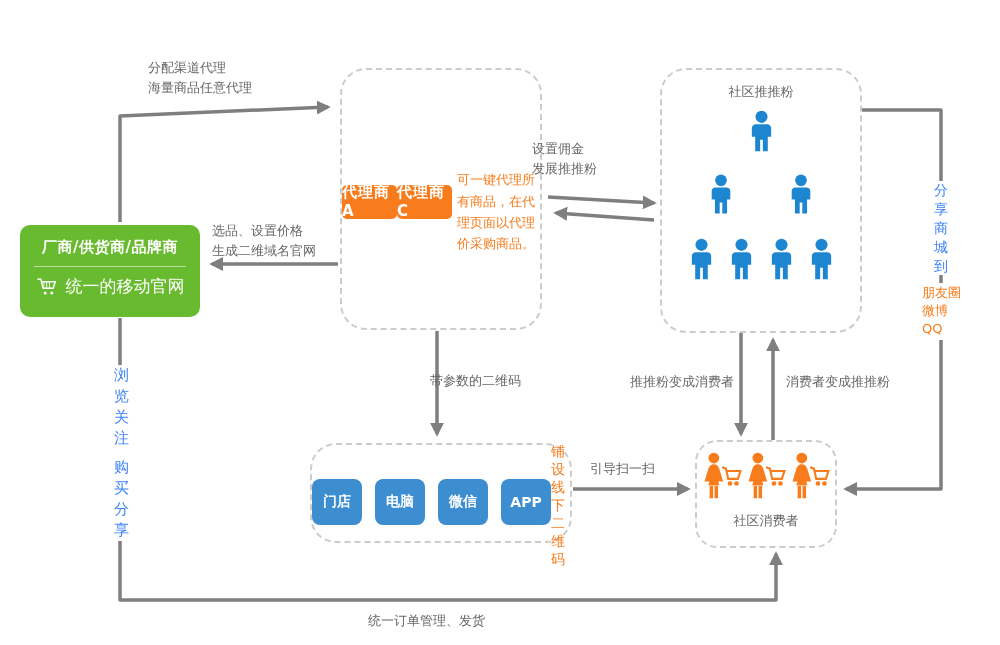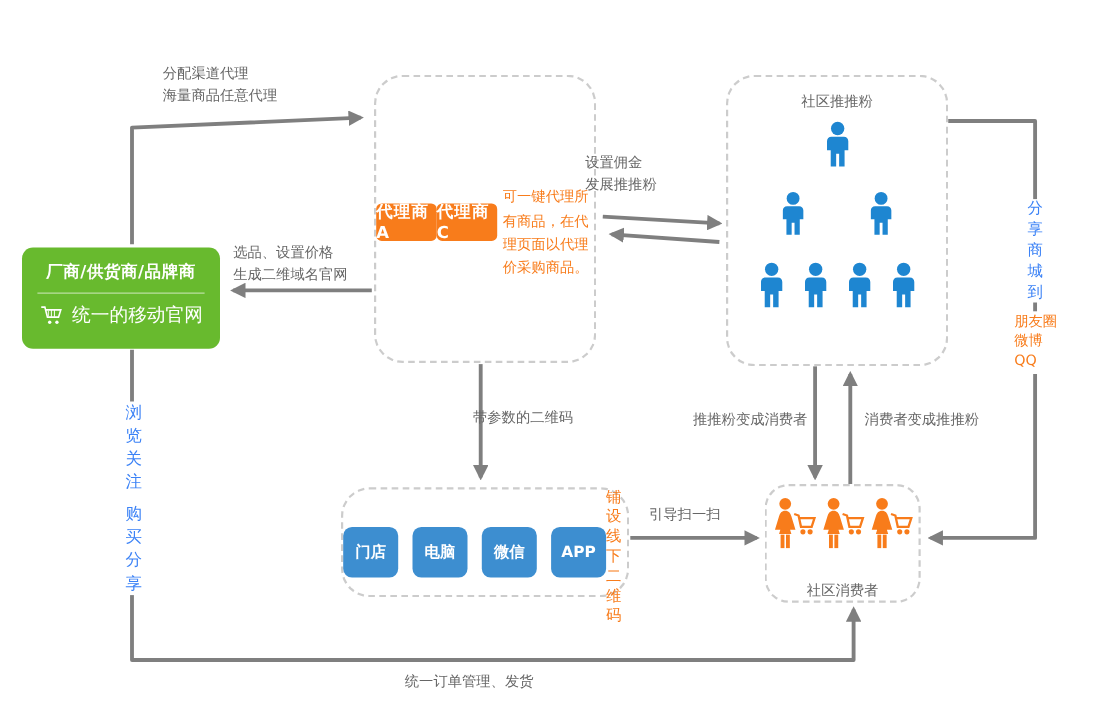--- a/index.html
+++ b/index.html
@@ -28,21 +28,21 @@
   .person{color:#1e86d1;fill:#1e86d1}
   
   .channels{left:310px;top:443px;width:262px;height:100px;display:flex;flex-direction:row;align-items:center;padding-top:18px}
   .channels-row{display:flex;gap:13px}
   .chan-btn{width:50px;height:46px;border-radius:8px;background:#3d8ed0;color:#fff;font-size:14px;font-weight:bold;display:flex;align-items:center;justify-content:center}
   .channels-note{font-size:14px;margin-top:7px}
   
   .consumers{left:695px;top:440px;width:142px;height:108px;border-radius:22px;display:flex;flex-direction:column;align-items:center;padding-top:10px}
   .consumers-row{display:flex;gap:2px}
   .consumer{color:#f87c1b;fill:#f87c1b}
-  .consumers-title{font-size:13px;color:#666;margin-top:28px}
+  .consumers-title{font-size:13px;color:#666;margin-top:12px}
   
   .vcol{position:absolute;z-index:3;color:#3b82f6;text-align:left;word-break:break-all;background:#fff}
   .vcol span{display:block;word-break:break-all}
 </style>
 </head>
 <body>
 
 <svg width="0" height="0" style="position:absolute" aria-hidden="true">
   <defs>
     <g id="sym-person">

